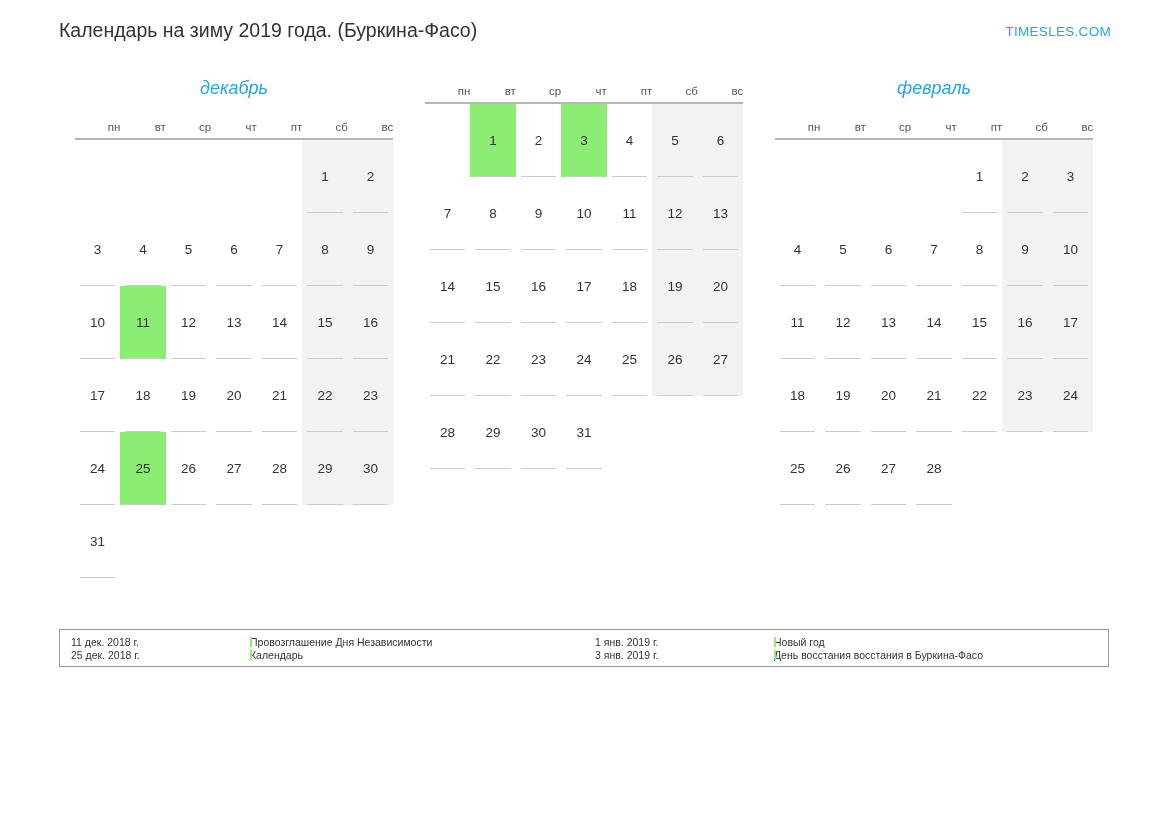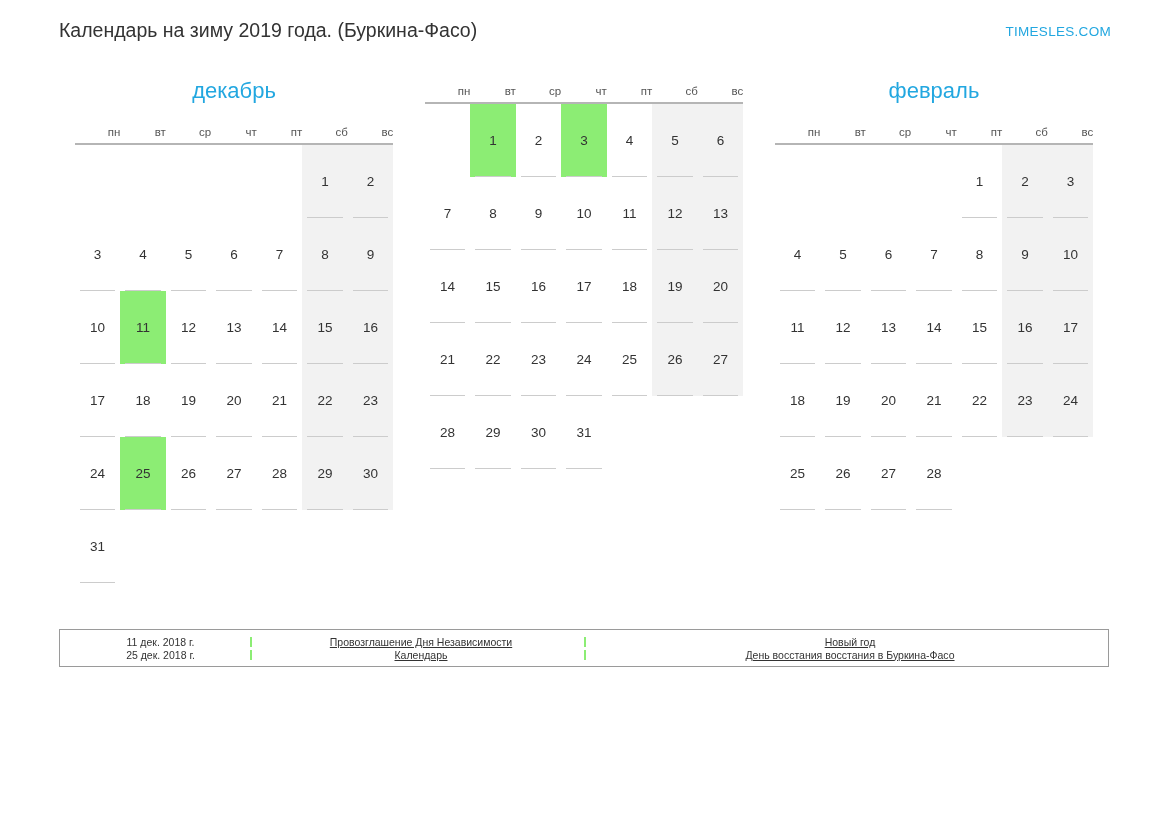--- a/index.html
+++ b/index.html
@@ -54,22 +54,23 @@
     display: flex;
     justify-content: flex-start;
   }
   .month {
     width: 350px;
     position: relative;
   }
   .month-name {
     text-align: center;
     color: #22a7e0;
-    font-size: 22px;
+    font-size: 18px;
     margin-bottom: 15px;
+    font-style: italic;
   }
   table.cal {
     border-collapse: collapse;
     margin: 0 auto;
   }
   table.cal th {
     font-weight: normal;
     font-size: 11.5px;
     color: #555555;
     width: 45.5px;
@@ -140,40 +141,37 @@
     height: 38px;
     border: 1px solid #9a9a9a;
     box-sizing: border-box;
     display: flex;
   }
   .legend-col {
     width: 50%;
     display: flex;
     padding: 6px 0 0 0;
     box-sizing: border-box;
-    text-align: center;
   }
   .legend-dates {
     width: 190px;
     padding-left: 11px;
     box-sizing: border-box;
   }
   .legend-names {
     flex: 1;
   }
   .legend-row {
     font-size: 10.5px;
     line-height: 12.5px;
     color: #333333;
     white-space: nowrap;
   }
   .legend-names .legend-row {
-    padding-left: 8px;
     position: relative;
-    text-decoration: underline;
   }
   .legend-names .legend-row::before {
     content: "";
     position: absolute;
     left: 0;
     top: 1px;
     width: 2px;
     height: 10px;
     background: #8ced74;
   }
@@ -591,20 +589,24 @@
         <div class="legend-dates">
           <div class="legend-row">11 дек. 2018 г.</div>
           <div class="legend-row">25 дек. 2018 г.</div>
         </div>
         <div class="legend-names">
           <div class="legend-row">Провозглашение Дня Независимости</div>
           <div class="legend-row">Календарь</div>
         </div>
       </div>
       <div class="legend-col">
+        <div class="legend-dates">
+          <div class="legend-row">1 янв. 2019 г.</div>
+          <div class="legend-row">3 янв. 2019 г.</div>
+        </div>
         <div class="legend-names">
           <div class="legend-row">Новый год</div>
           <div class="legend-row">День восстания восстания в Буркина-Фасо</div>
         </div>
       </div>
     </div>
 
 </div>
 
 </body></html>

